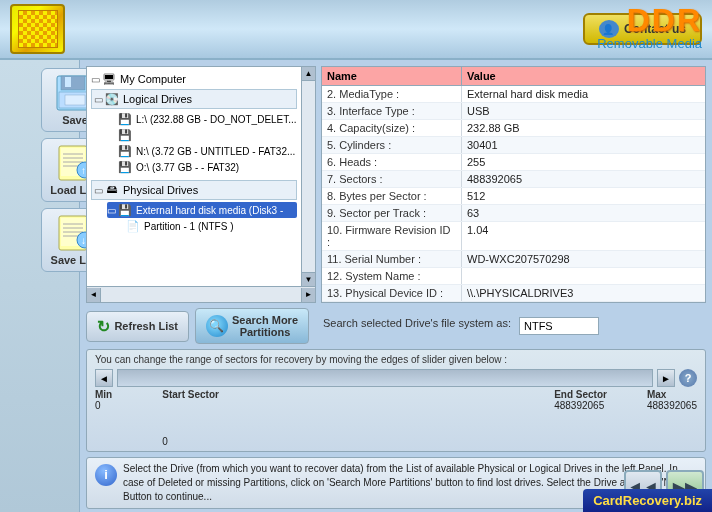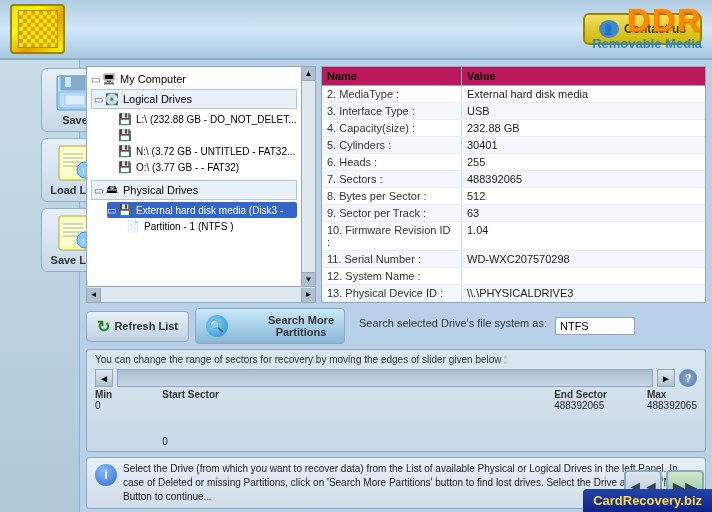--- a/index.html
+++ b/index.html
@@ -75,21 +75,21 @@
       font-size: 32px;
       font-weight: bold;
       color: #ff8800;
       text-shadow: 1px 1px 2px #cc6600;
       letter-spacing: 2px;
       line-height: 1;
     }
     .ddr-subtitle {
       font-size: 13px;
       color: #2288cc;
-      font-weight: bold;
+      font-weight: normal;
     }
 
     
     .main {
       display: flex;
       height: calc(512px - 60px);
       background: #b8d0e8;
     }
 
     
@@ -208,21 +208,21 @@
 
     
     .details-panel {
       flex: 1;
       background: white;
       border: 1px solid #90a8b8;
       overflow: hidden;
     }
     .details-header {
       display: flex;
-      background: #be185d;
+      background: #fca5a5;
       border-bottom: 1px solid #90a8b8;
       font-weight: bold;
       font-size: 11px;
     }
     .details-col-name {
       width: 140px;
       padding: 3px 5px;
       border-right: 1px solid #90a8b8;
     }
     .details-col-value {
@@ -646,21 +646,21 @@
         </div>
       </div>
 
       <div class="action-bar">
         <button class="action-btn">
           <span class="refresh-icon">↻</span>
           <span>Refresh List</span>
         </button>
         <button class="action-btn" style="background:linear-gradient(180deg,#c8e8f8,#88b8d8);">
           <div class="search-icon-btn">🔍</div>
-          <span style="white-space:pre;margin-left:36px;">Search More
+          <span style="white-space:pre;">Search More
 Partitions</span>
         </button>
         <div class="filesystem-row">
           <span class="filesystem-label">Search selected Drive's file system as:</span>
           <input class="filesystem-input" type="text" value="NTFS" style="">
         </div>
       </div>
 
       <div class="slider-section">
         <div class="slider-desc">You can change the range of sectors for recovery by moving the edges of slider given below :</div>

